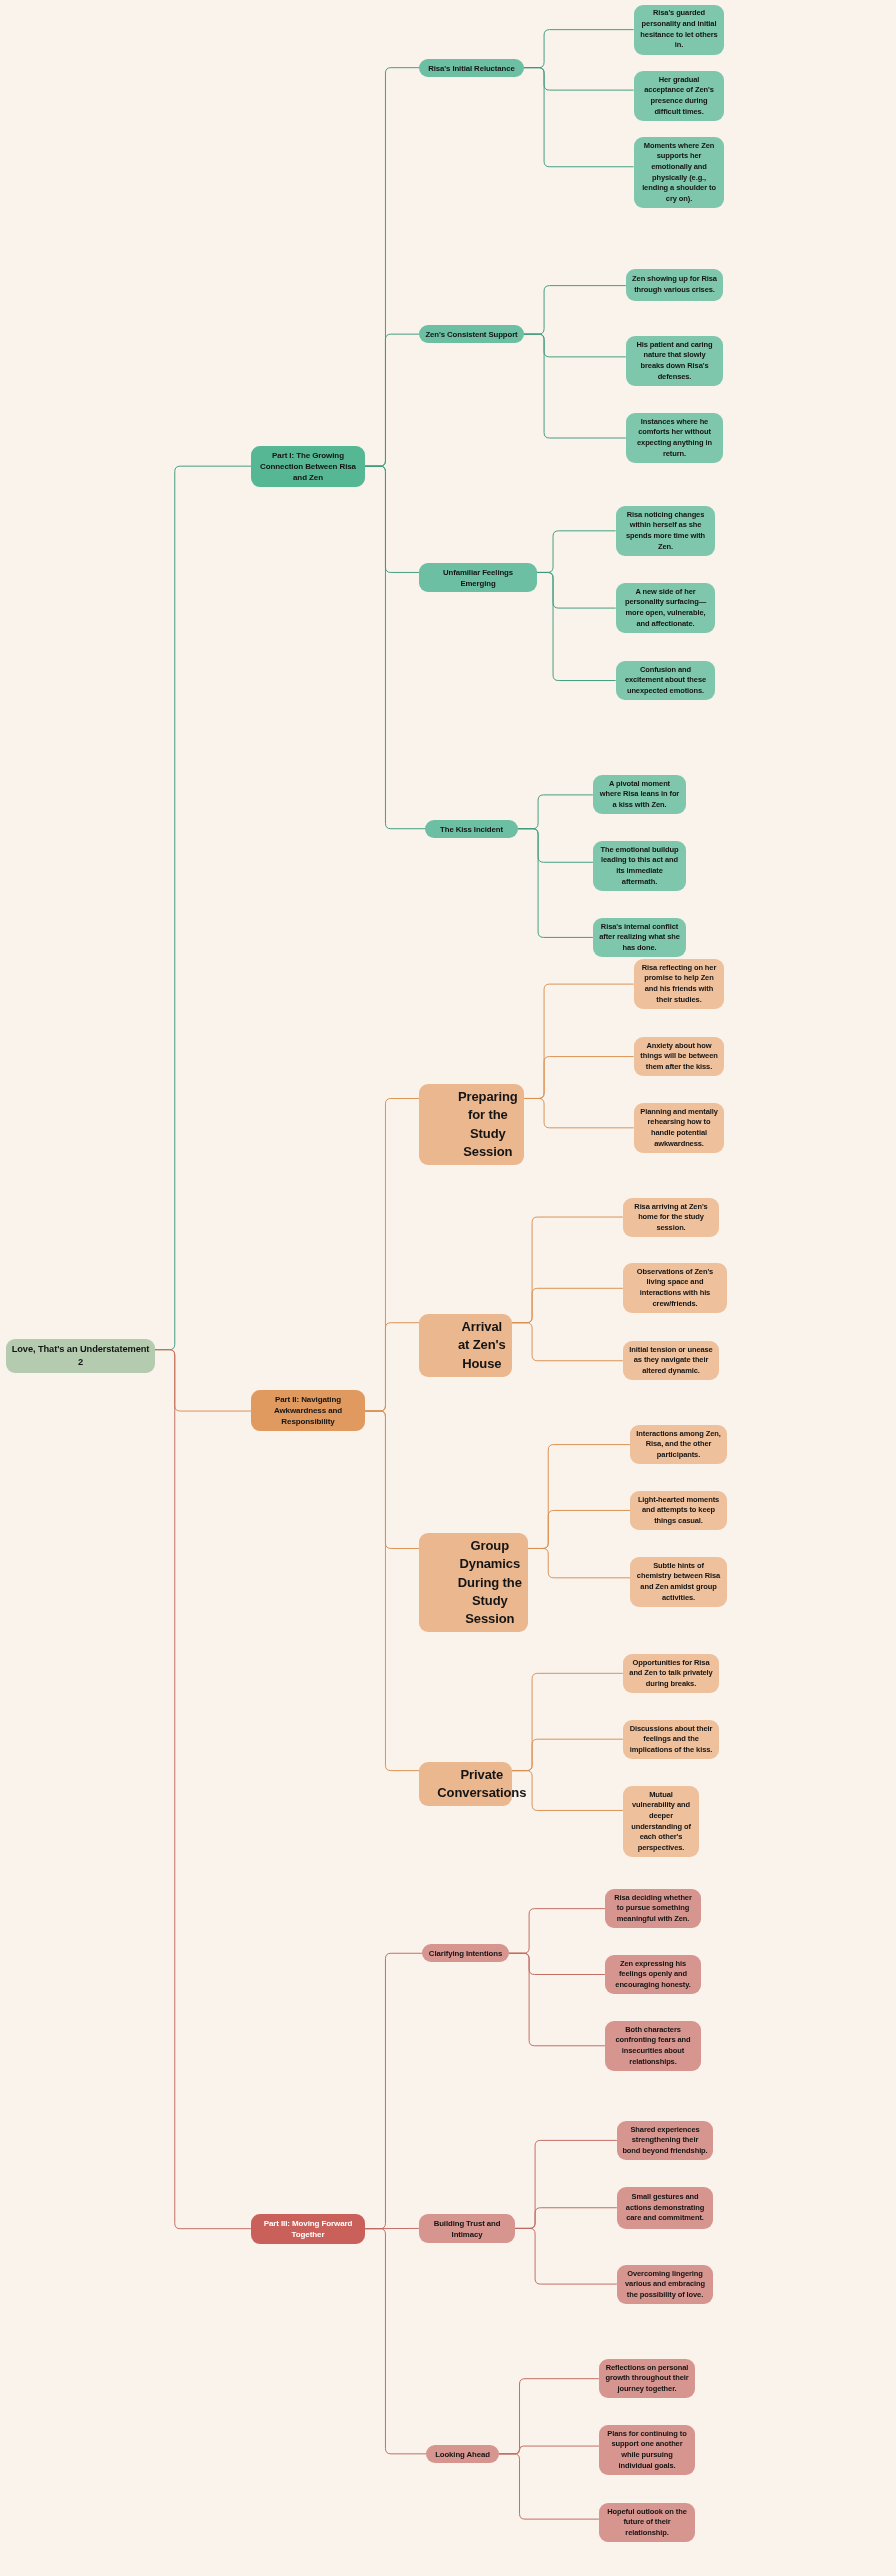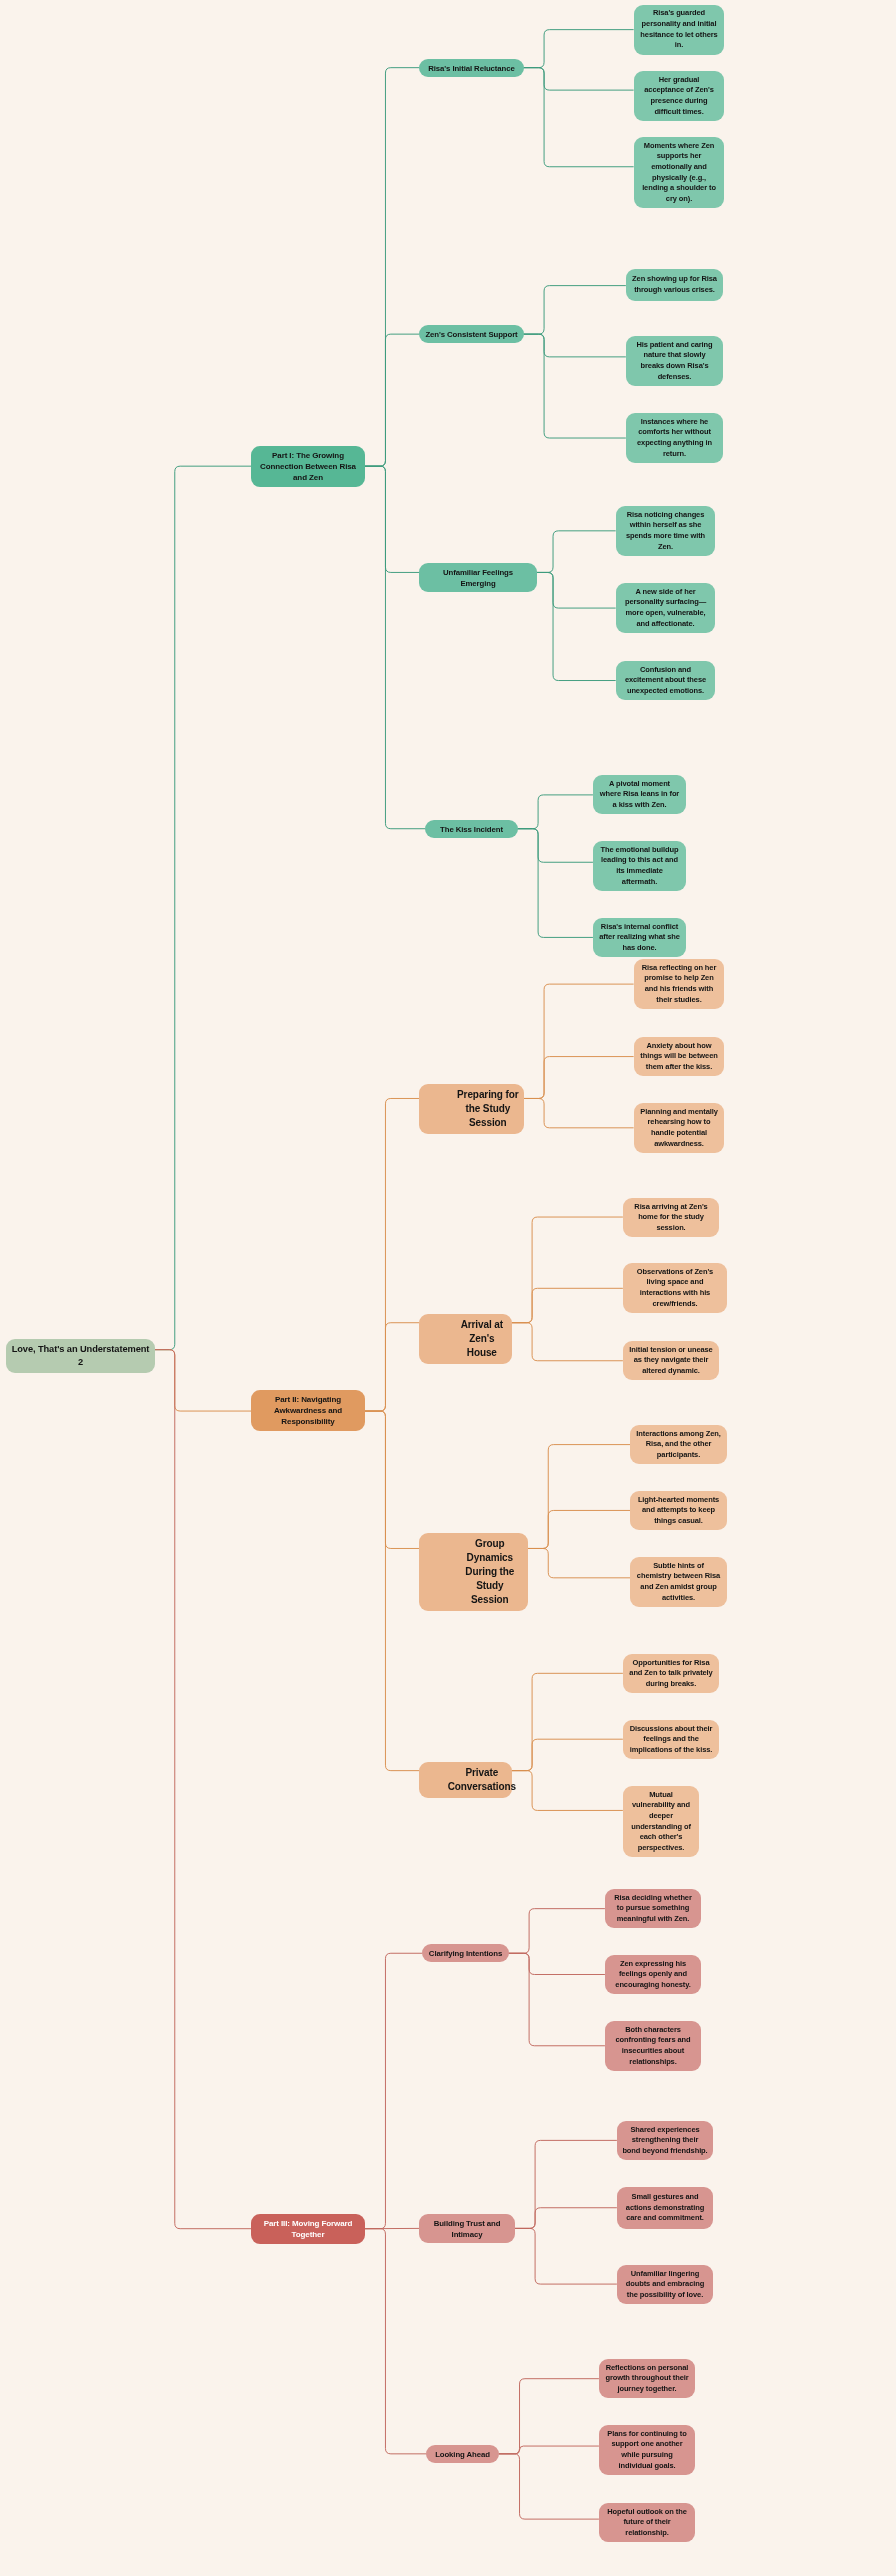--- a/index.html
+++ b/index.html
@@ -25,21 +25,21 @@
     font-weight:bold;
   }
   
   .n-root{background:#b5cbb0;font-size:9.3px;}
   
   .n-p1{background:#56b795;font-size:8px;justify-content:center;}
   .n-p1b{background:#6cbfa3;font-size:7.8px;}
   .n-p1l{background:#7fc7ac;font-size:7.5px;}
   
   .n-p2{background:#e09a60;font-size:8px;}
-  .n-p2b{background:#ebb78f;font-size:10px;padding-left:38px;}
+  .n-p2b{background:#ebb78f;font-size:13px;padding-left:38px;}
   .n-p2l{background:#eec09c;font-size:7.5px;}
   
   .n-p3{background:#c9615a;color:#ffffff;font-size:8px;}
   .n-p3b{background:#d79590;font-size:7.8px;}
   .n-p3l{background:#d79590;font-size:7.5px;}
 </style>
 </head>
 <body>
 
 <div id="canvas">
@@ -216,21 +216,21 @@
       <div class="node n-p3b" style="left: 419px; top: 2214px; width: 96px; min-height: 18px;">
         <span>Building Trust and Intimacy</span>
       </div>
       <div class="node n-p3l" style="left: 617px; top: 2121px; width: 96px; min-height: 32px;">
         <span>Shared experiences strengthening their bond beyond friendship.</span>
       </div>
       <div class="node n-p3l" style="left: 617px; top: 2187px; width: 96px; min-height: 42px;">
         <span>Small gestures and actions demonstrating care and commitment.</span>
       </div>
       <div class="node n-p3l" style="left: 617px; top: 2265px; width: 96px; min-height: 32px;">
-        <span>Unfamiliar lingering doubts and embracing the possibility of love.</span>
+        <span>Overcoming lingering various and embracing the possibility of love.</span>
       </div>
       <div class="node n-p3b" style="left: 426px; top: 2445px; width: 73px; min-height: 18px; text-align: right;">
         <span>Looking Ahead</span>
       </div>
       <div class="node n-p3l" style="left: 599px; top: 2359px; width: 96px; min-height: 32px;">
         <span>Reflections on personal growth throughout their journey together.</span>
       </div>
       <div class="node n-p3l" style="left: 599px; top: 2425px; width: 96px; min-height: 42px;">
         <span>Plans for continuing to support one another while pursuing individual goals.</span>
       </div>

